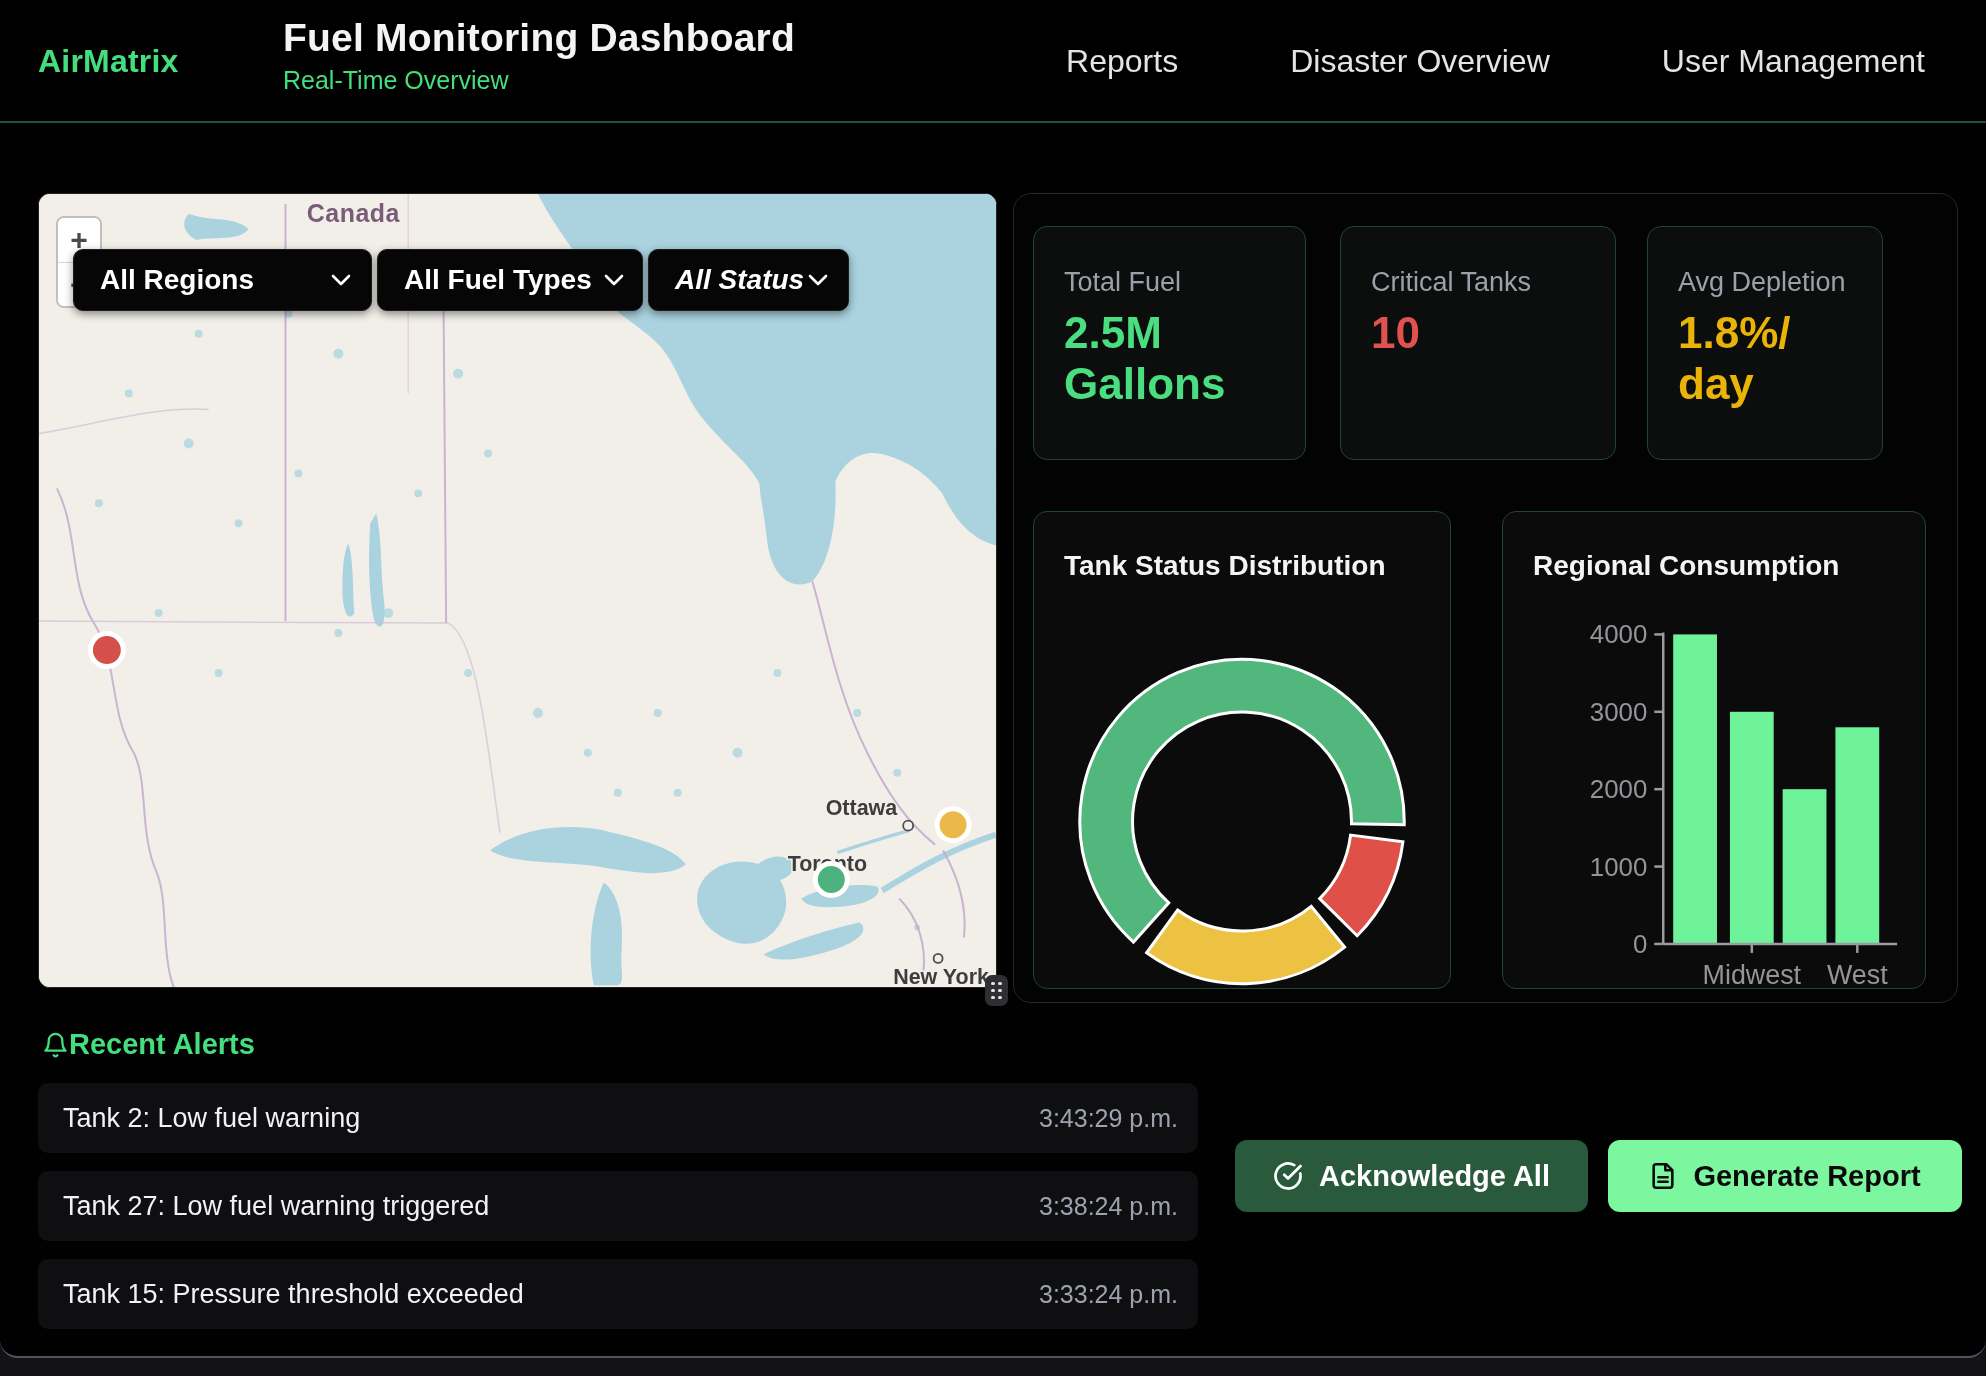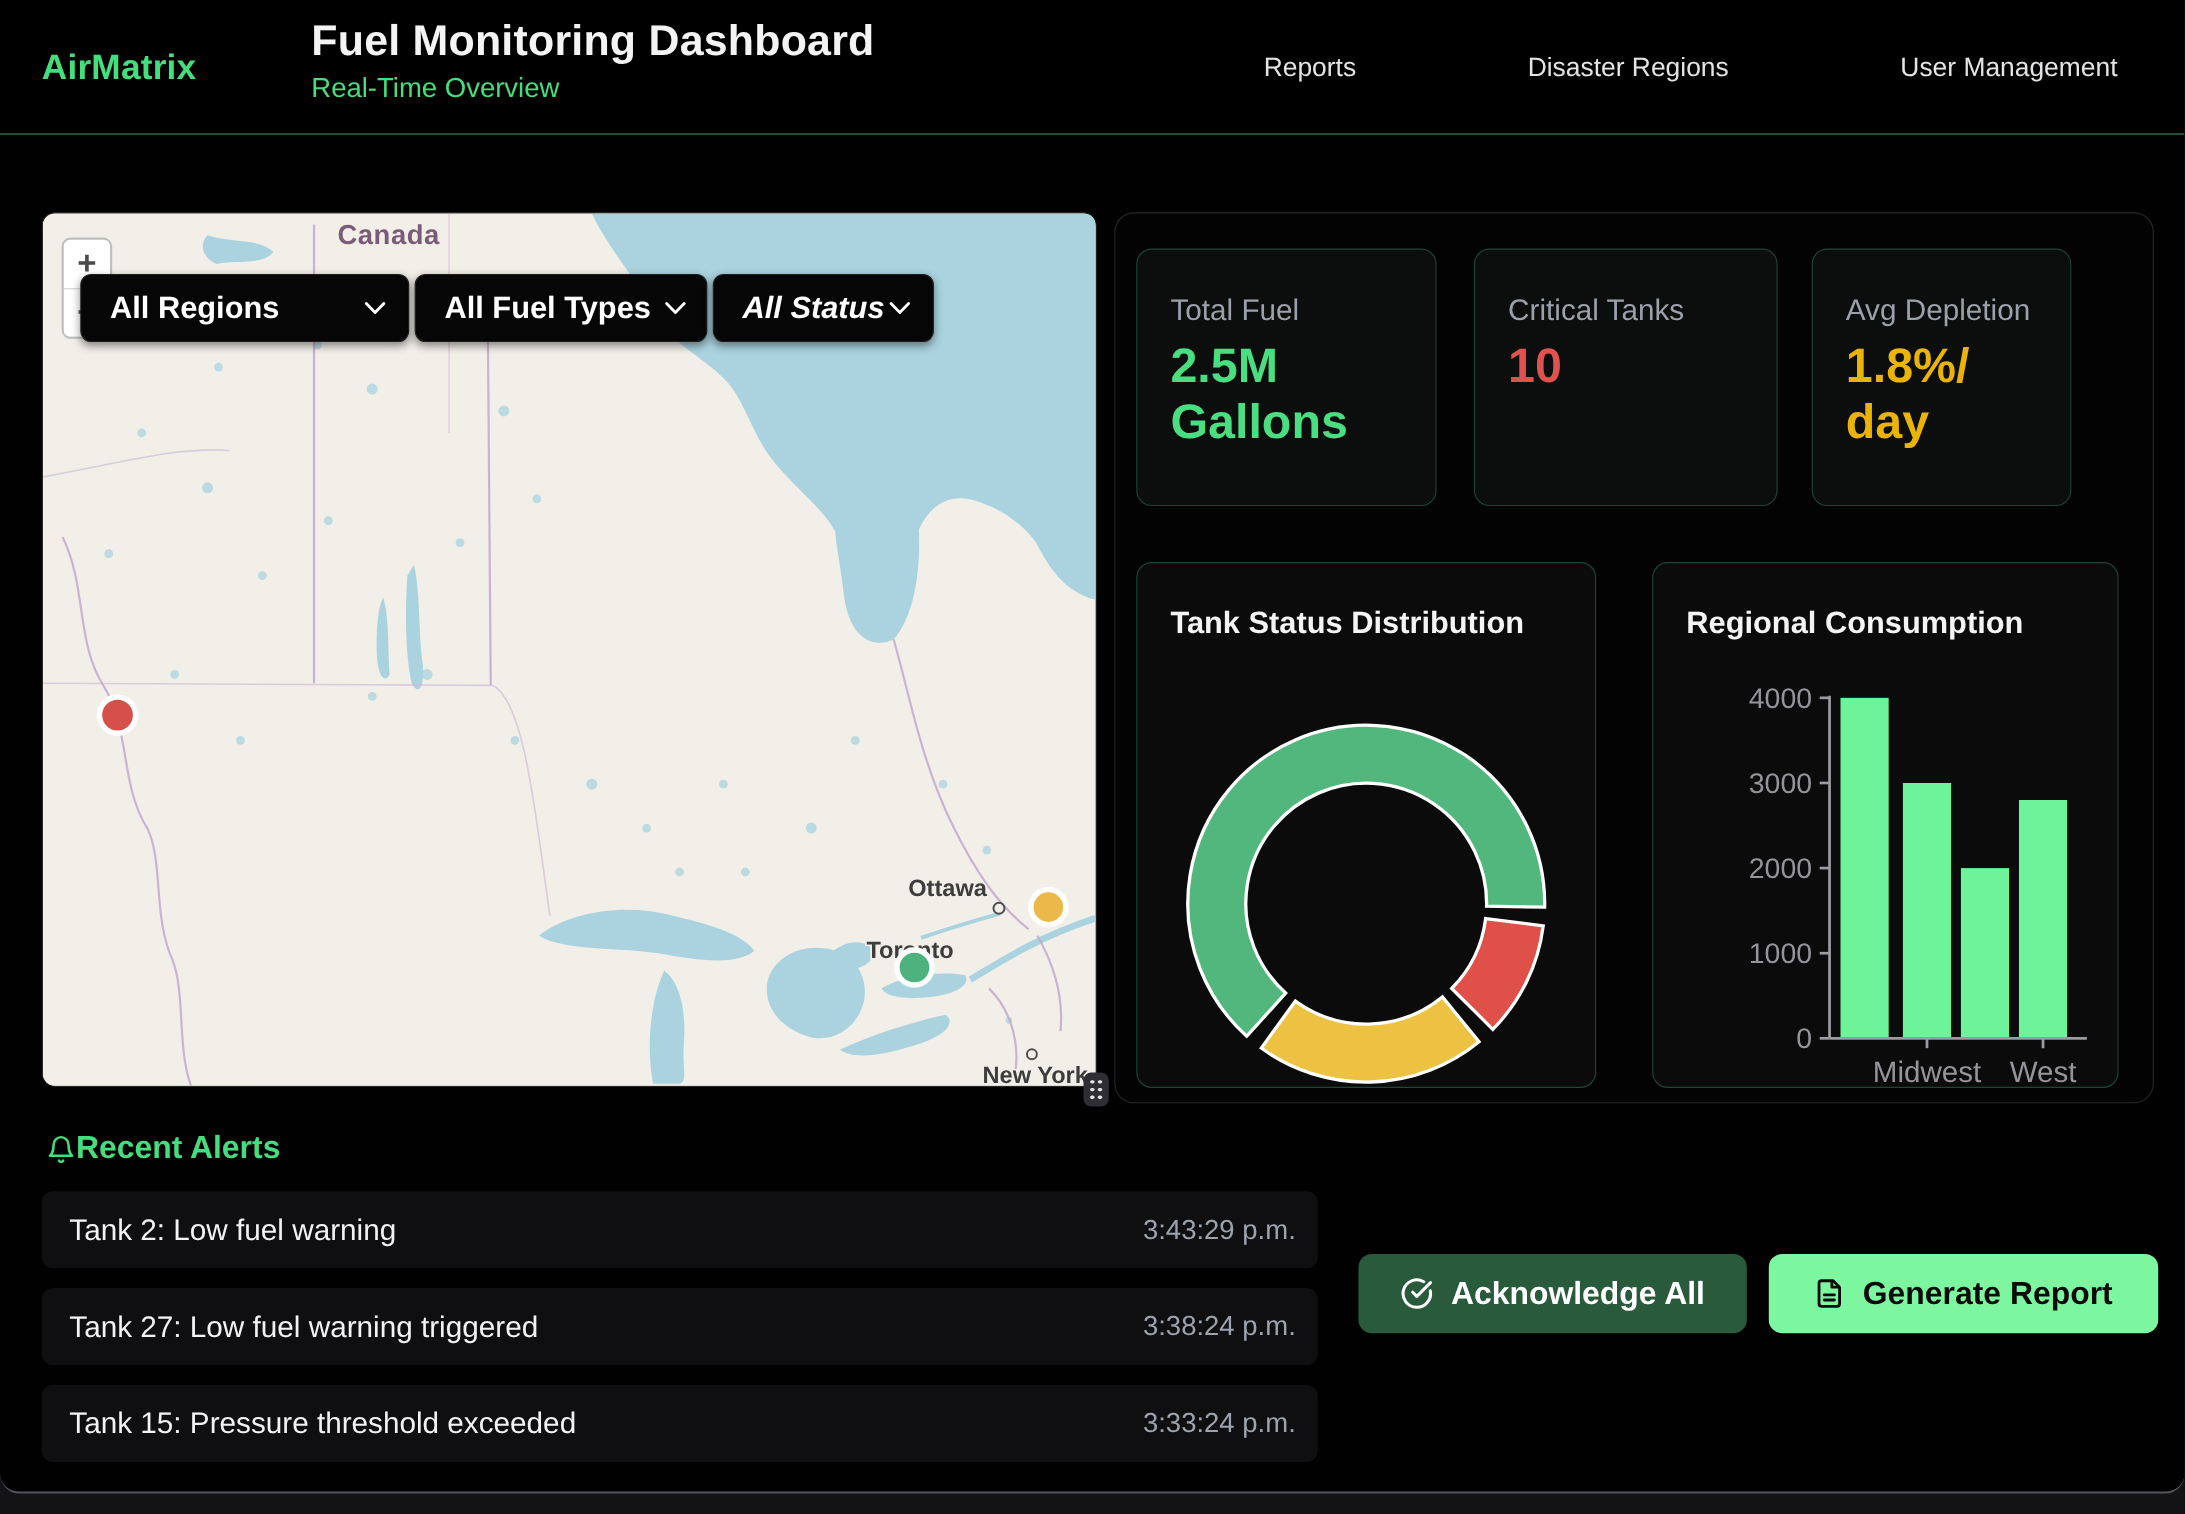--- a/index.html
+++ b/index.html
@@ -7,21 +7,21 @@
   .page{position:relative;width:1986px;height:1376px;overflow:hidden;background:#131316;}
 
   
   .hdr{position:absolute;left:0;top:0;width:1986px;height:123px;background:#000;border-bottom:2px solid #235239;}
   .brand{position:absolute;left:38px;top:0;height:123px;display:flex;align-items:center;
          font-size:32px;font-weight:700;color:#44de7e;letter-spacing:.2px;}
   .titles{position:absolute;left:283px;top:16px;}
   .titles h1{margin:0;font-size:39px;font-weight:700;color:#f4f4f5;letter-spacing:.2px;}
   .titles .sub{margin-top:6px;font-size:25px;font-weight:500;color:#44de7e;}
   .nav{position:absolute;right:61px;top:0;height:123px;display:flex;align-items:center;gap:112px;}
-  .nav .item{font-size:24px;font-weight:500;color:#e4e4e7;cursor:pointer;margin-left:44px;}
+  .nav .item{font-size:32px;font-weight:500;color:#e4e4e7;cursor:pointer;}
 
   
   .content{position:absolute;left:0;top:123px;width:1986px;height:1235px;background:#010101;
            border-bottom:2px solid #54545e;border-radius:0 0 18px 18px;}
 
   
   .map-panel{position:absolute;left:38px;top:70px;width:959px;height:795px;border-radius:12px;
              overflow:hidden;background:#f2efe9;border:1px solid #222;}
   .map-svg{position:absolute;inset:0;}
   .zoom-ctl{position:absolute;left:17px;top:22px;width:46px;background:#fff;border:2px solid #bfbfbf;
@@ -79,21 +79,21 @@
 <div class="page">
 
   <header class="hdr">
     <div class="brand">AirMatrix</div>
     <div class="titles">
       <h1>Fuel Monitoring Dashboard</h1>
       <div class="sub">Real-Time Overview</div>
     </div>
     <nav class="nav">
       <div class="item">Reports</div>
-      <div class="item">Disaster Regions</div>
+      <div class="item">Disaster Overview</div>
       <div class="item">User Management</div>
     </nav>
   </header>
 
   <div class="content">
 
     <div class="map-panel">
       <svg class="map-svg" viewBox="0 0 959 795">
         <rect x="0" y="0" width="959" height="795" fill="#f2efe9"></rect>
 

